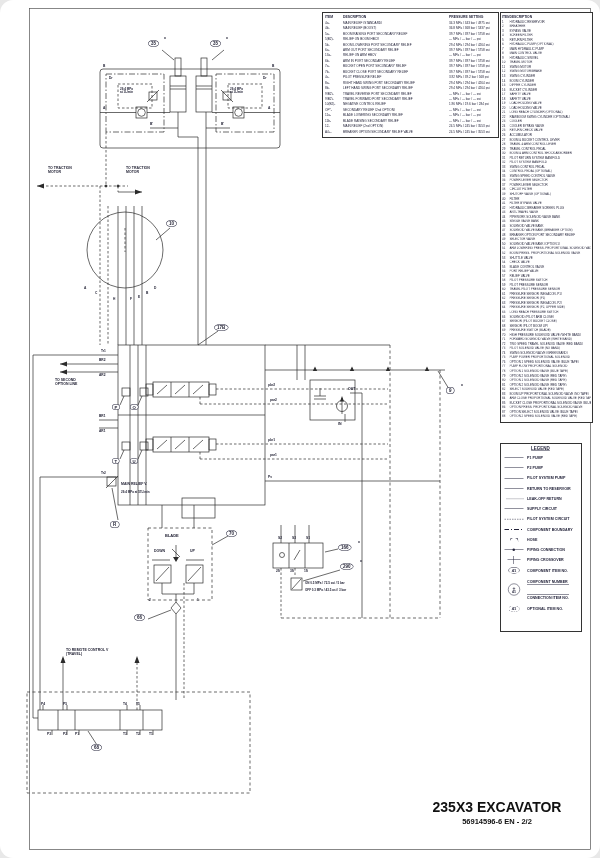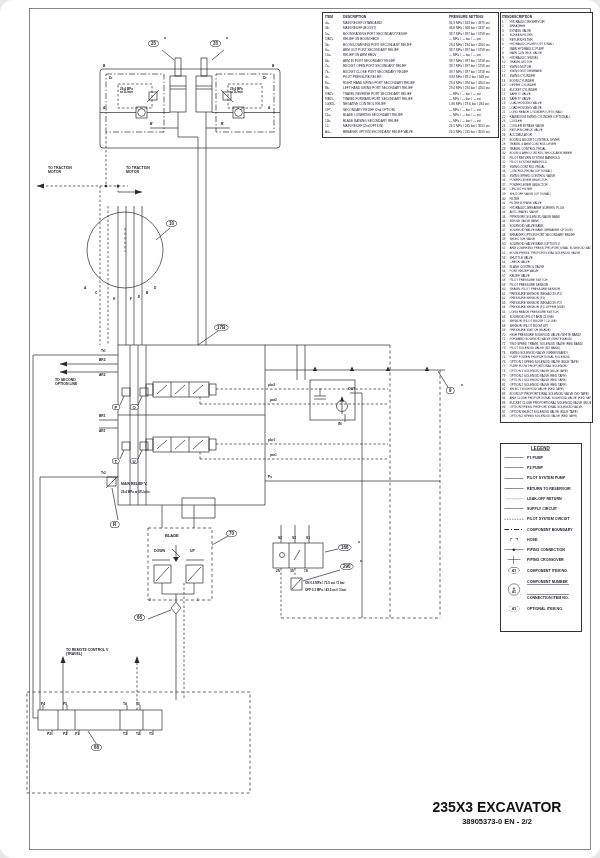--- a/index.html
+++ b/index.html
@@ -931,16 +931,16 @@
           <span class="sym sym-optional">
             <i>41</i>
           </span>
           <span class="llab">OPTIONAL ITEM NO.</span>
         </div>
       </div>
   </div>
 
   <div class="titleblock">
     <div class="t1">235X3 EXCAVATOR</div>
-    <div class="t2">38905373-0 EN - 2/2</div>
+    <div class="t2">56914596-6 EN - 2/2</div>
   </div>
 
 </div>
 
 </body></html>

